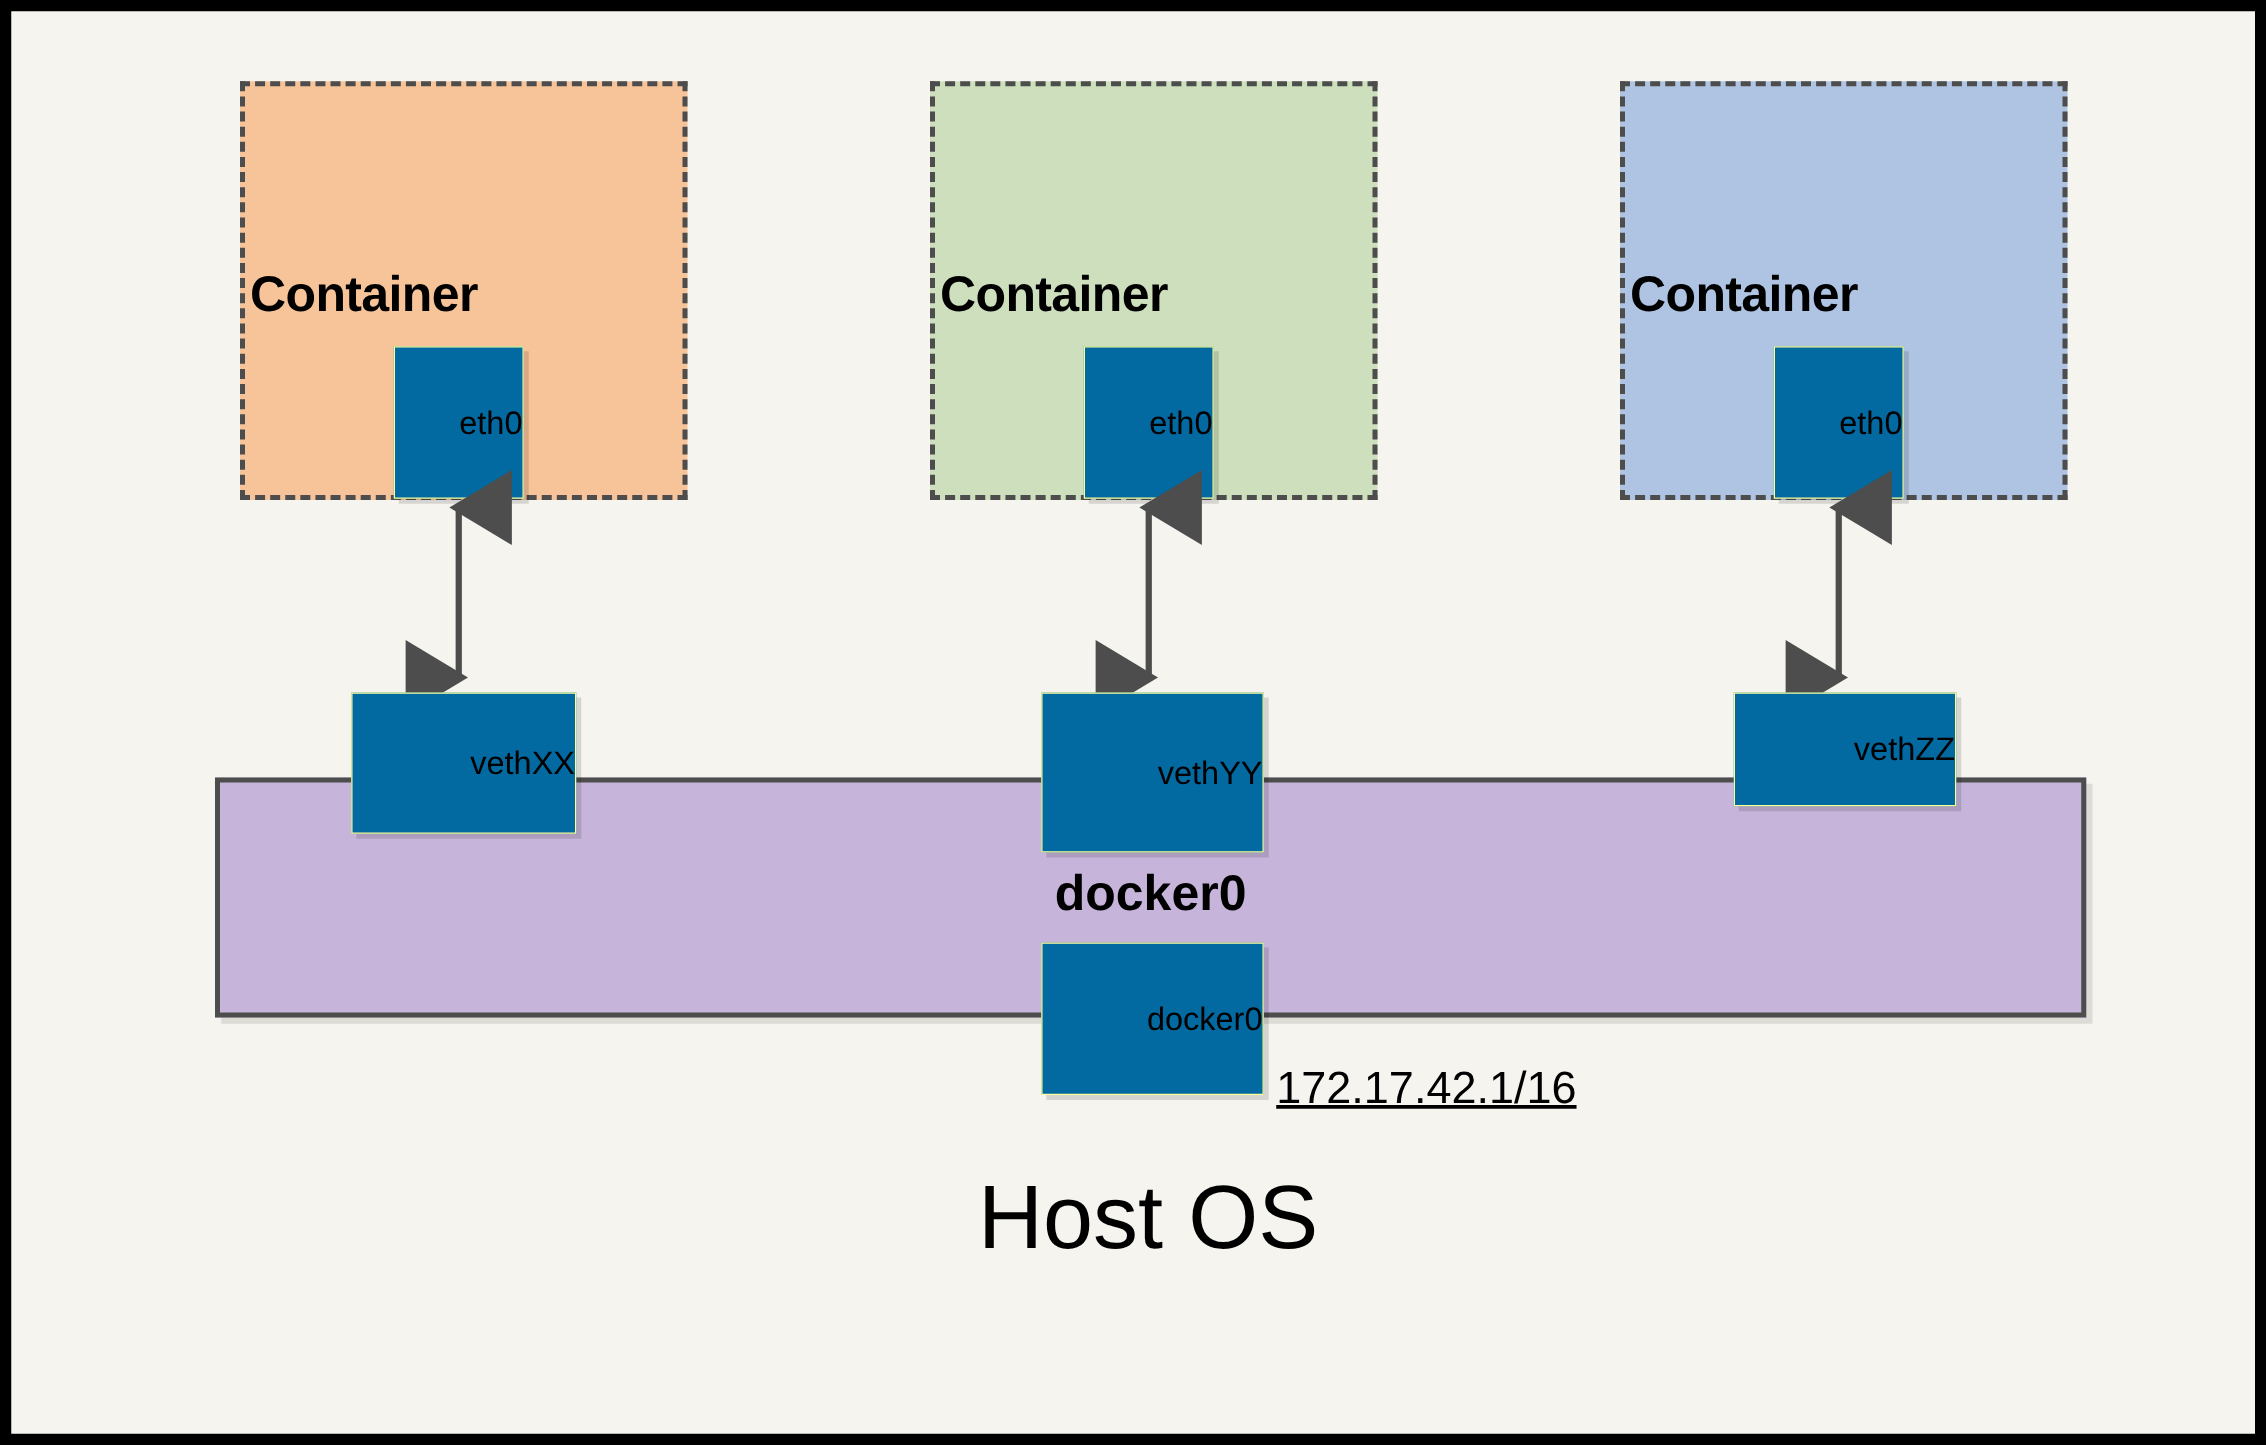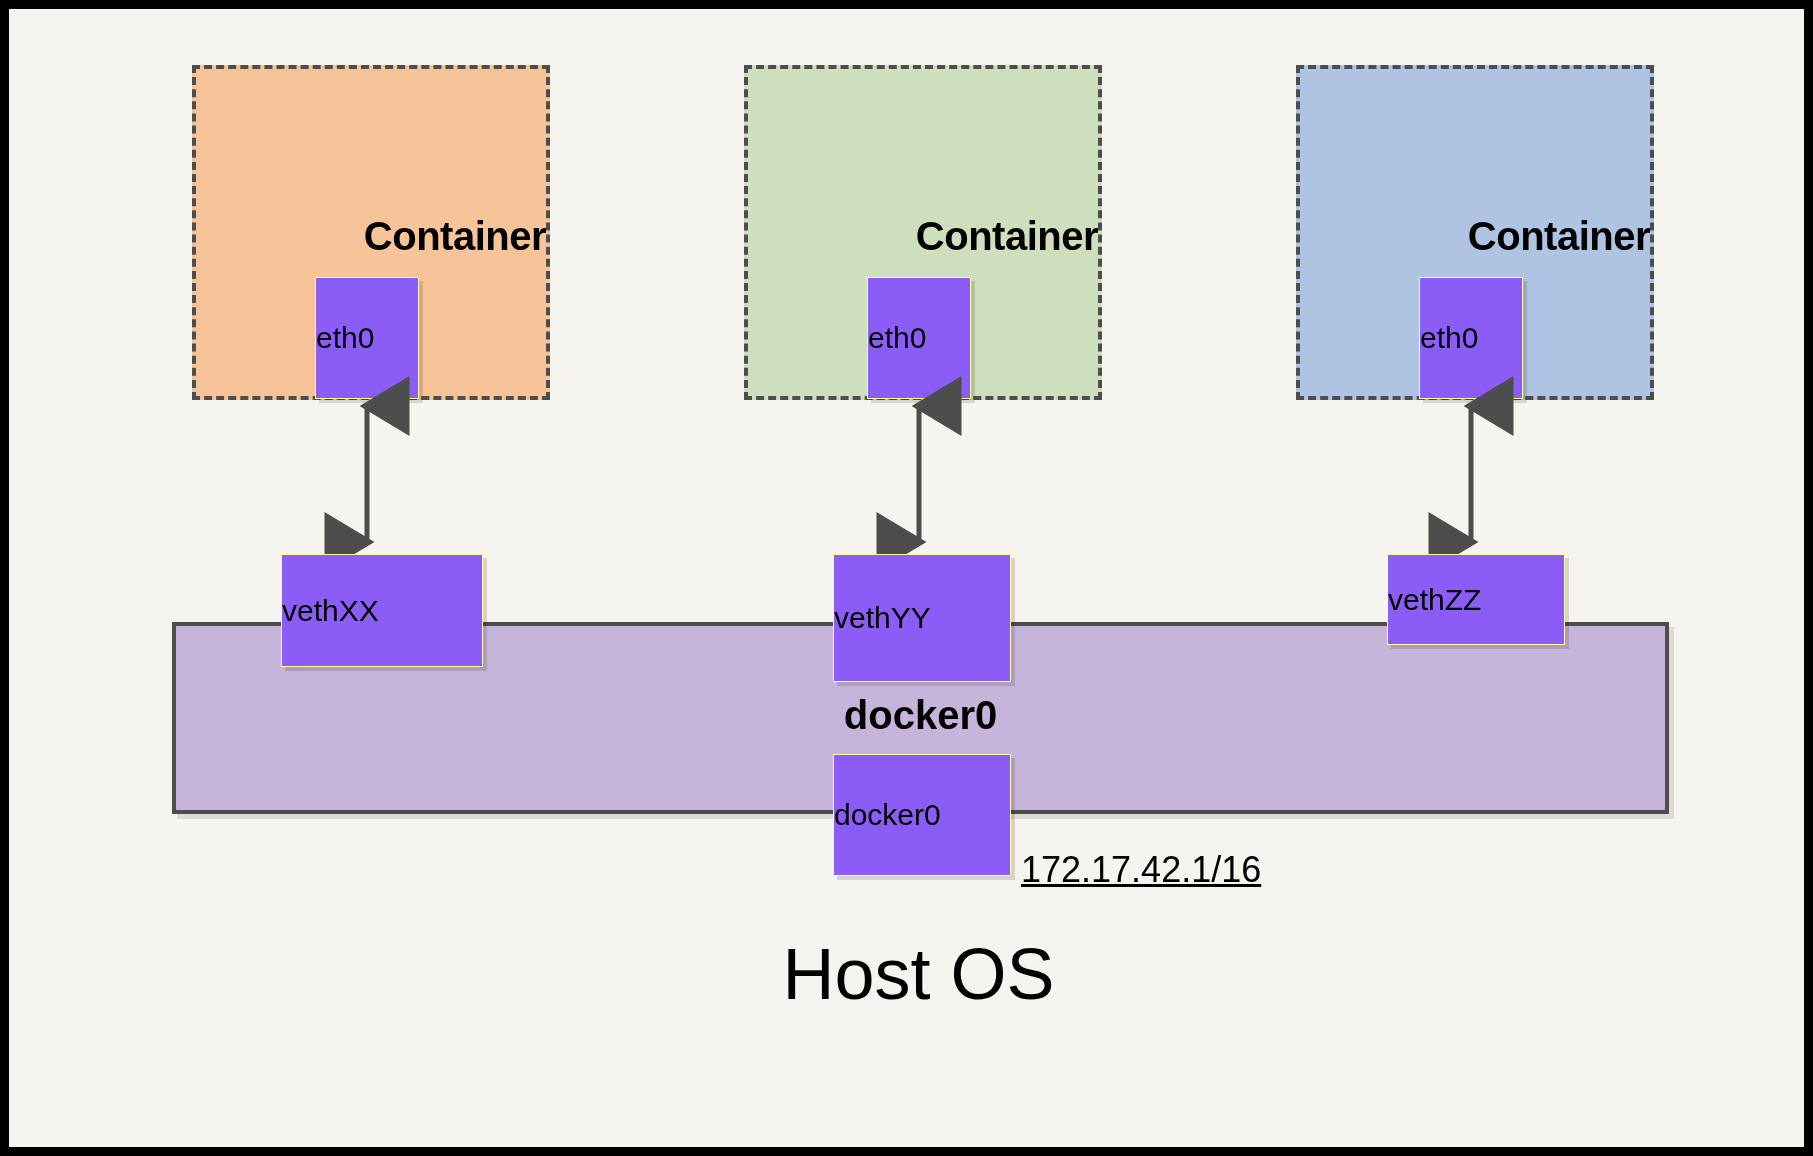--- a/index.html
+++ b/index.html
@@ -24,39 +24,39 @@
   
   .container-box {
     position: absolute;
     box-sizing: border-box;
     border: 4px dashed #4d4d4d;
   }
   .container-title {
     position: absolute;
     left: 4px;
     right: 0;
-    text-align: right;
+    text-align: left;
     font-weight: bold;
     font-size: 40px;
     color: #000000;
     letter-spacing: -0.5px;
     white-space: nowrap;
   }
 
   
   .iface-box {
     position: absolute;
     box-sizing: border-box;
-    background: #8b5cf6;
+    background: #0369a1;
     border: 1px solid #ffff99;
     box-shadow: 4px 4px 0 0 rgba(0,0,0,0.13);
     display: flex;
     align-items: center;
-    justify-content: flex-start;
-    font-size: 30px;
+    justify-content: flex-end;
+    font-size: 26px;
     color: #000000;
     white-space: nowrap;
   }
 
   
   #bridge-bar {
     position: absolute;
     box-sizing: border-box;
     background: #c6b4da;
     border: 4px solid #4d4d4d;
@@ -142,21 +142,21 @@
         <path d="M0,10 L6,0 L12,10 z" fill="#4d4d4d"></path>
       </marker>
     </defs>
     <line x1="20" y1="12" x2="20" y2="148" stroke="#4d4d4d" stroke-width="5" marker-start="url(#ah-up-3)" marker-end="url(#ah-up-3)"></line>
   </svg>
 
   <div id="bridge-bar" style="left:163px; top:613px; width:1497px; height:192px;">
   </div>
   <div id="bridge-label" style="left:163px; top:684px; width:1497px;">docker0</div>
 
-  <div class="iface-box" style="left:272px; top:545px; width:202px; height:113px;">
+  <div class="iface-box" style="left:272px; top:545px; width:180px; height:113px;">
     <span>vethXX</span>
   </div>
   <div class="iface-box" style="left:824px; top:545px; width:178px; height:128px;">
     <span>vethYY</span>
   </div>
   <div class="iface-box" style="left:1378px; top:545px; width:178px; height:91px;">
     <span>vethZZ</span>
   </div>
 
   <div class="iface-box" style="left:824px; top:745px; width:178px; height:122px;">

